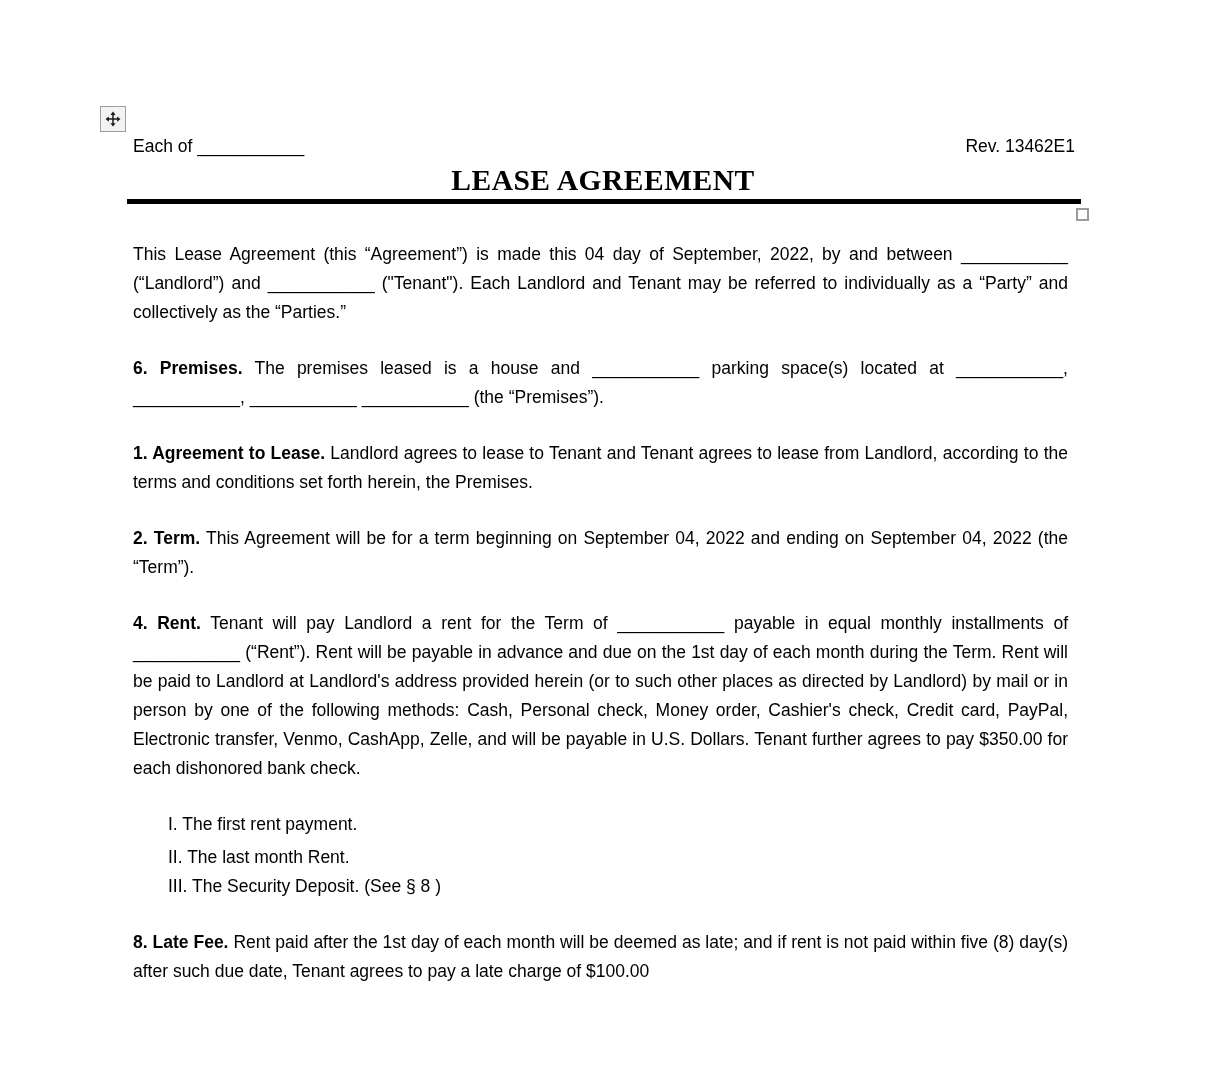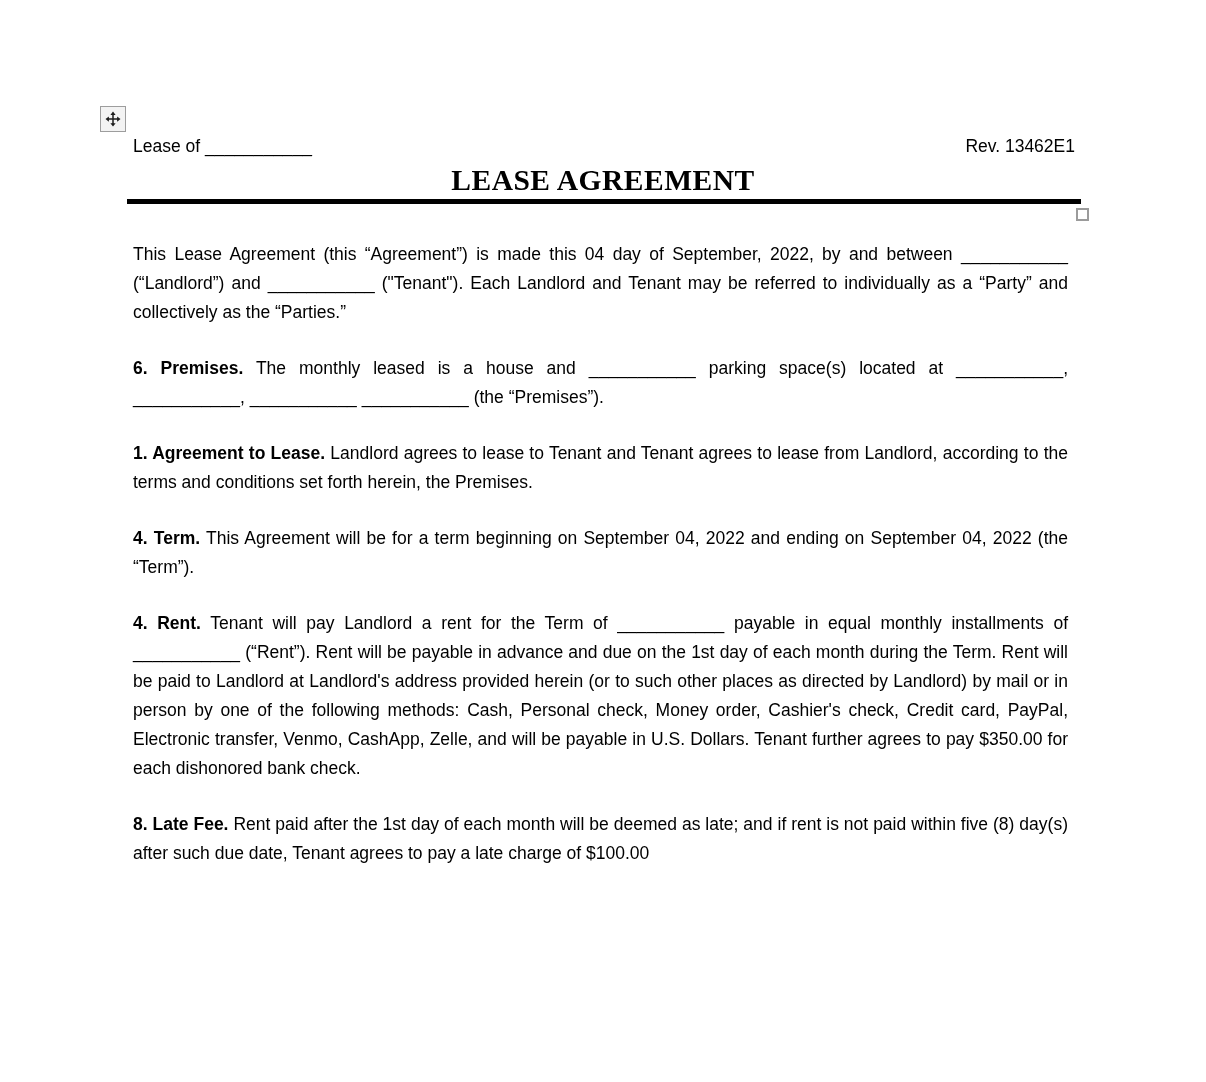--- a/index.html
+++ b/index.html
@@ -79,38 +79,43 @@
 
 <div class="page">
 
   <button class="move-btn" title="">
     <svg width="18" height="18" viewBox="0 0 24 24">
       <path d="M12 2 L8.5 6.5 H11 V11 H6.5 V8.5 L2 12 L6.5 15.5 V13 H11 V17.5 H8.5 L12 22 L15.5 17.5 H13 V13 H17.5 V15.5 L22 12 L17.5 8.5 V11 H13 V6.5 H15.5 Z" fill="#1c1c1c"></path>
     </svg>
   </button>
 
   <div class="header-row">
-    <span>Lease of ___________</span>
+    <span>Each of ___________</span>
     <span>Rev. 13462E1</span>
   </div>
 
   <h1 class="doc-title">LEASE AGREEMENT</h1>
   <div class="rule"></div>
   <div class="anchor-square"></div>
 
   <div class="content">
 
     <p class="para">This Lease Agreement (this “Agreement”) is made this 04 day of September, 2022, by and between ___________ (“Landlord”) and ___________ ("Tenant"). Each Landlord and Tenant may be referred to individually as a “Party” and collectively as the “Parties.”</p>
 
-    <p class="para"><b>6. Premises.</b> <span>The monthly leased is a house and ___________ parking space(s) located at ___________, ___________, ___________ ___________ (the “Premises”).</span></p>
+    <p class="para"><b>6. Premises.</b> <span>The premises leased is a house and ___________ parking space(s) located at ___________, ___________, ___________ ___________ (the “Premises”).</span></p>
 
     <p class="para"><b>1. Agreement to Lease.</b> <span>Landlord agrees to lease to Tenant and Tenant agrees to lease from Landlord, according to the terms and conditions set forth herein, the Premises.</span></p>
 
-    <p class="para"><b>4. Term.</b> <span>This Agreement will be for a term beginning on September 04, 2022 and ending on September 04, 2022 (the “Term”).</span></p>
+    <p class="para"><b>2. Term.</b> <span>This Agreement will be for a term beginning on September 04, 2022 and ending on September 04, 2022 (the “Term”).</span></p>
 
     <p class="para"><b>4. Rent.</b> <span>Tenant will pay Landlord a rent for the Term of ___________ payable in equal monthly installments of ___________ (“Rent”). Rent will be payable in advance and due on the 1st day of each month during the Term. Rent will be paid to Landlord at Landlord's address provided herein (or to such other places as directed by Landlord) by mail or in person by one of the following methods: Cash, Personal check, Money order, Cashier's check, Credit card, PayPal, Electronic transfer, Venmo, CashApp, Zelle, and will be payable in U.S. Dollars. Tenant further agrees to pay $350.00 for each dishonored bank check.</span></p>
 
 
+    <div class="pay-list">
+      <div class="list-item">I. The first rent payment.</div>
+      <div class="list-item">II. The last month Rent.</div>
+      <div class="list-item">III. The Security Deposit. (See § 8 )</div>
+    </div>
 
     <p class="para"><b>8. Late Fee.</b> <span>Rent paid after the 1st day of each month will be deemed as late; and if rent is not paid within five (8) day(s) after such due date, Tenant agrees to pay a late charge of $100.00</span></p>
 
   </div>
 </div>
 
 </body></html>

